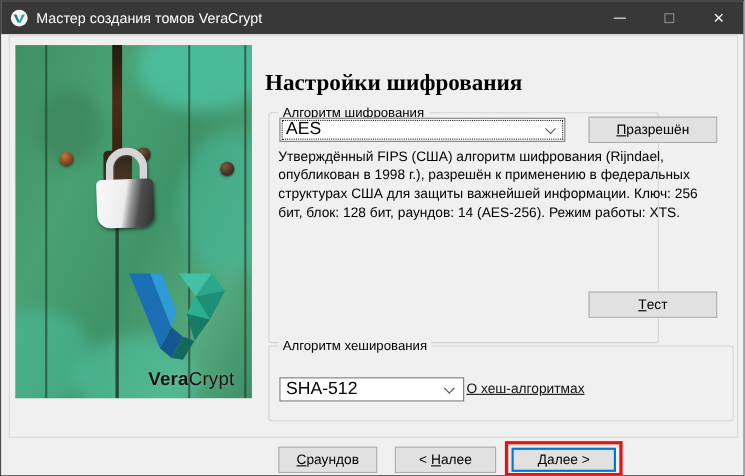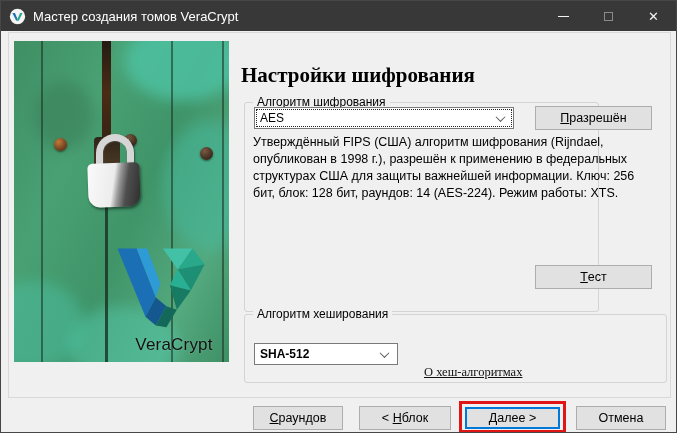--- a/index.html
+++ b/index.html
@@ -69,73 +69,73 @@
     box-shadow:1px 2px 3px rgba(0,0,0,.5);
     transform:rotate(-2deg);
   }
 
   .vc-logo{ position:absolute; left:100px; top:200px; width:96px; height:92px; }
   .vc-text{
     position:absolute; left:96px; top:294px; width:104px; text-align:center;
     font-size:17px; color:#111; letter-spacing:.2px; white-space:nowrap;
     text-shadow:0 0 2px rgba(255,255,255,.25);
   }
-  .vc-text .bold{ font-weight:normal;margin-left:24px; }
+  .vc-text .bold{ font-weight:bold;margin-left:24px; }
 
   
   .page-title{
     position:absolute; left:240px; top:39px;
     font-family:"Liberation Serif", serif; font-weight:bold; font-size:21px; color:#000;margin-top:23px;
   }
 
   .groupbox{ position:absolute; border:1px solid #d4d4d4; border-radius:3px; }
   .groupbox .gb-label{
     position:absolute; top:-8px; left:8px; background:#f0f0f0;
     padding:0 4px; font-size:12px; color:#000;
   }
   .gb-enc{ left:243px; top:101px; width:355px; height:210px; }
   .gb-hash{ left:243px; top:313px; width:423px; height:69px;text-align:center; }
 
   .combo{
     position:absolute; height:22px; background:#ffffff; border:1px solid #7a7a7a;
-    font-size:12px; color:#000; display:flex; align-items:center;
+    font-size:16px; color:#000; display:flex; align-items:center;
     padding-left:5px; cursor:default;
   }
   .combo.focused{ outline:1px dotted #212121; outline-offset:-3px; }
   .combo .chev{
     position:absolute; right:8px; top:7px; width:8px; height:8px;
   }
   .combo .chev::before{
     content:""; position:absolute; left:0; top:0; width:6px; height:6px;
     border-right:1px solid #5a5a5a; border-bottom:1px solid #5a5a5a;
     transform:rotate(45deg) translate(-1px,-1px);
   }
   .combo-aes{ left:253px; top:106px; width:260px; }
-  .combo-hash{ left:253px; top:342px; width:144px;font-weight:bold; }
+  .combo-hash{ left:253px; top:342px; width:168px; }
 
   .btn{
     position:absolute; height:24px; background:#e1e1e1; border:1px solid #adadad;
     font-size:12.5px; color:#000; display:flex; align-items:center; justify-content:center;
     font-family:"Liberation Sans", sans-serif; cursor:default; white-space:pre;
   }
   .btn .key{ text-decoration:underline; }
   .btn-benchmark{ left:534px; top:105px; width:117px; }
   .btn-test{ left:534px; top:264px; width:117px; }
 
   .desc{
     position:absolute; left:252px; top:133px; width:402px;
     font-size:12.5px; line-height:17px; color:#000;
   }
 
   .link{
     position:absolute; font-size:12.5px; color:#101010;
     text-decoration:underline; cursor:pointer; white-space:nowrap;
   }
   .link-aes{ left:252px; top:269px; }
-  .link-hash{ left:423px; top:364px;font-family:Liberation Serif, serif; }
+  .link-hash{ left:423px; top:345px; }
 
   
   .btn-help { left:252px; top:405px; width:90px; }
   .btn-back { left:358px; top:405px; width:92px; }
   .btn-next {
     left:464px; top:406px; width:95px; height:22px;
     border:2px solid #0078d7;
   }
   .btn-cancel{ left:575px; top:405px; width:90px; }
   .red-box{
@@ -209,32 +209,31 @@
 
   <div class="groupbox gb-enc">
     <span class="gb-label">Алгоритм шифрования</span>
   </div>
   <div class="combo combo-aes focused">
     <span>AES</span>
     <span class="chev"></span>
   </div>
   <div class="btn btn-benchmark"><span class="key">П</span><span>разрешён</span></div>
 
-  <div class="desc">Утверждённый FIPS (США) алгоритм шифрования (Rijndael, опубликован в 1998 г.), разрешён к применению в федеральных структурах США для защиты важнейшей информации. Ключ: 256 бит, блок: 128 бит, раундов: 14 (AES-224). Режим работы: XTS.</div>
+  <div class="desc">Утверждённый FIPS (США) алгоритм шифрования (Rijndael, опубликован в 1998 г.), разрешён к применению в федеральных структурах США для защиты важнейшей информации. Ключ: 256 бит, блок: 128 бит, раундов: 14 (AES-256). Режим работы: XTS.</div>
 
   <div class="btn btn-test"><span class="key">Т</span><span>ест</span></div>
 
   <div class="groupbox gb-hash">
     <span class="gb-label">Алгоритм хеширования</span>
   </div>
   <div class="combo combo-hash">
     <span>SHA-512</span>
     <span class="chev"></span>
   </div>
   <span class="link link-hash">О хеш-алгоритмах</span>
 
   <div class="btn btn-help"><span class="key">С</span><span>раундов</span></div>
-  <div class="btn btn-back"><span>&lt; </span><span class="key">Н</span><span>блок</span></div>
+  <div class="btn btn-back"><span>&lt; </span><span class="key">Н</span><span>алее</span></div>
   <div class="btn btn-next"><span class="key">Д</span><span>алее &gt;</span></div>
   <div class="red-box"></div>
-  <div class="btn btn-cancel"><span>Отмена</span></div>
 
 </div>
 
 </body></html>

